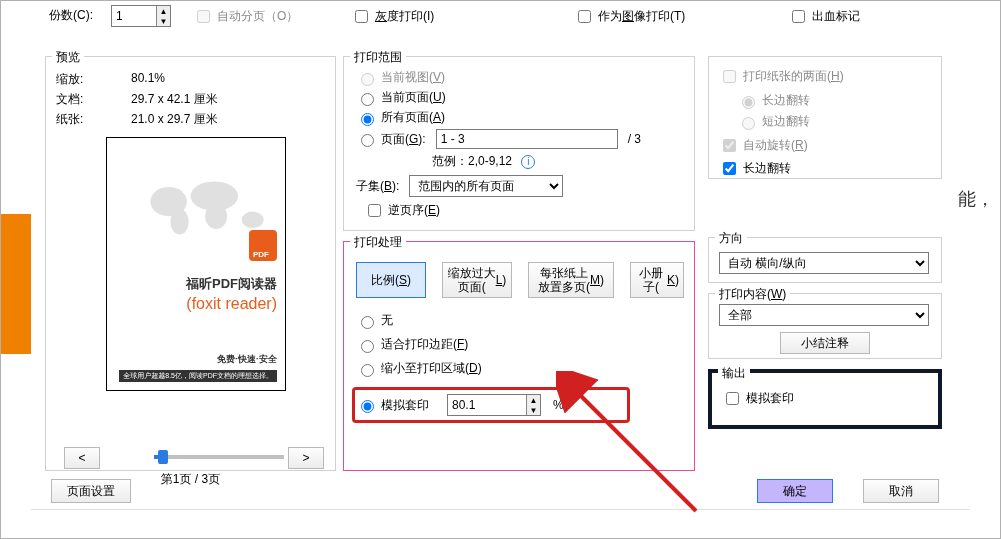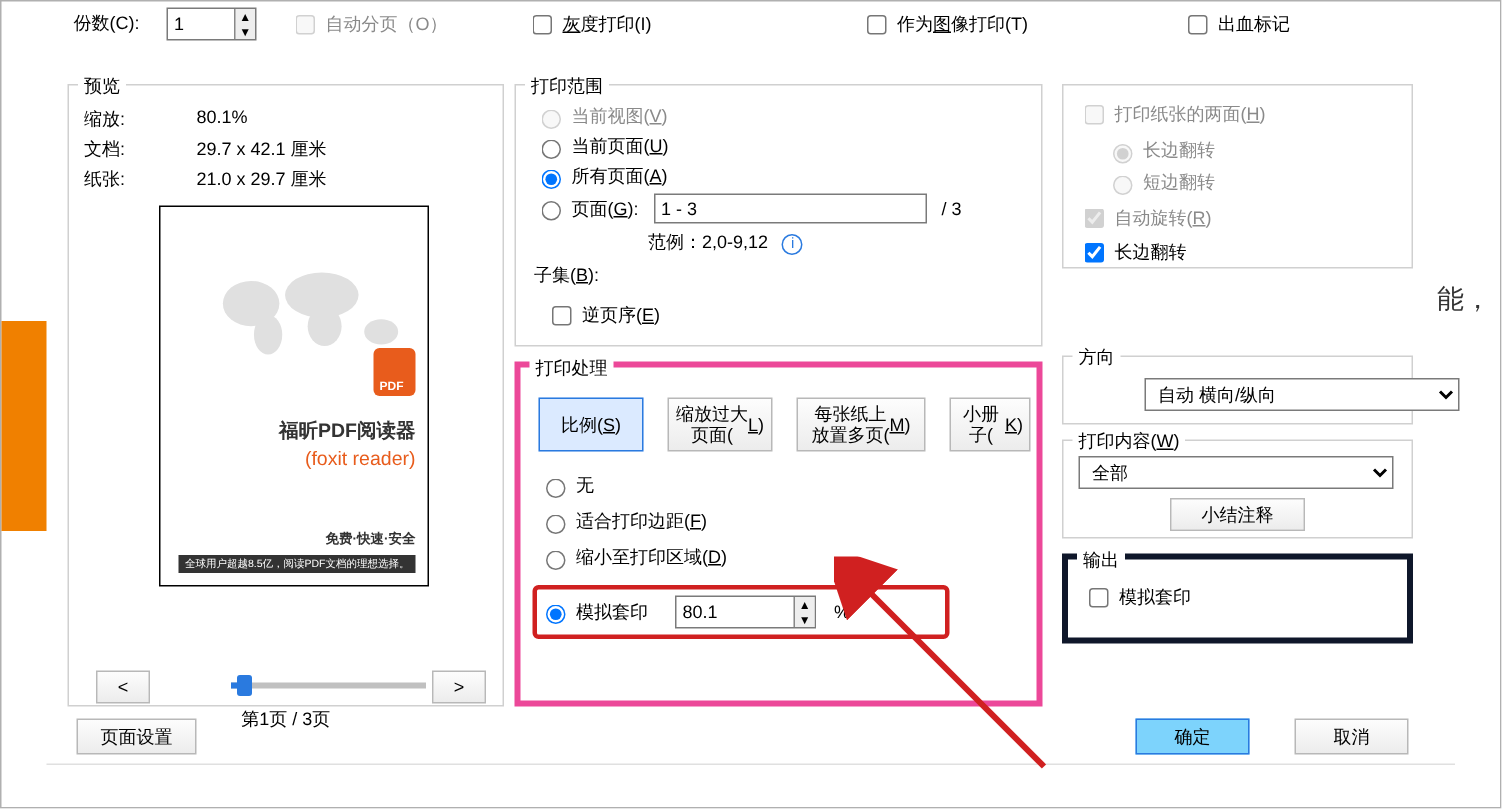--- a/index.html
+++ b/index.html
@@ -12,58 +12,58 @@
   .preview-fieldset { position:absolute; left:44px; top:55px; width:291px; height:415px; border:1px solid #d0d0d0; }
   .fieldset-title { position:absolute; left:6px; top:-8px; background:#fff; padding:0 4px; }
   .kv-row { position:absolute; left:10px; }
   .kv-col2 { position:absolute; left:85px; }
   .thumb { position:absolute; left:60px; top:80px; width:180px; height:254px; border:1px solid #000; background:#fff; }
   .thumb-inner { margin:8px; height:calc(100% - 16px); border:0; display:flex; flex-direction:column; align-items:flex-end; justify-content:flex-start; }
   .world { width:140px; height:70px; margin-top:30px; }
   .pdf-badge { width:28px; height:34px; background:#e85c1c; border-radius:4px; position:relative; margin-top:-10px;}
   .pdf-badge::before{content:"PDF"; color:#fff; font-size:8px; font-weight:bold; position:absolute; bottom:2px; left:4px;}
   .thumb-title { font-weight:bold; font-size:13px; margin-top:14px; color:#333;}
-  .thumb-sub { color:#e85c1c; font-size:13px; margin-top:2px;}
+  .thumb-sub { color:#e85c1c; font-size:16px; margin-top:2px;}
   .thumb-foot { font-size:9px; font-weight:bold; margin-top:40px; color:#333;}
   .thumb-foot2{ font-size:7px; margin-top:4px; color:#333; background:#333; color:#fff; padding:1px 4px;}
   .nav-btn { width:36px; height:22px; border:1px solid #b8b8b8; background:linear-gradient(#fdfdfd,#ececec); text-align:center; line-height:20px; cursor:pointer; user-select:none;}
   .slider-track{ position:absolute; left:108px; top:398px; width:130px; height:4px; background:#c0c0c0;}
   .slider-fill{ position:absolute; left:108px; top:398px; width:8px; height:4px; background:#2a7adf;}
   .slider-thumb{ position:absolute; left:112px; top:393px; width:10px; height:14px; background:#2a7adf; border-radius:2px;}
 
   .range-fieldset { position:absolute; left:342px; top:55px; width:352px; height:175px; border:1px solid #d0d0d0;}
   .radio-row { position:absolute; left:12px; display:flex; align-items:center; gap:4px;}
   input[type=radio].dis+span, .dis-text { color:#8a8a8a;}
   .page-input { width:182px; height:20px; border:1px solid #7a7a7a; padding:0 4px; margin-left:6px;}
   .select { height:22px; border:1px solid #7a7a7a; background:#fff; padding:0 18px 0 4px; appearance:auto;}
 
-  .handle-fieldset{ position:absolute; left:342px; top:240px; width:352px; height:230px; border:4px solid #ec4899;}
+  .handle-fieldset{ position:absolute; left:342px; top:240px; width:352px; height:230px; border:1px solid #ec4899;}
   .tab-btn{ height:36px; border:1px solid #b8b8b8; background:linear-gradient(#fdfdfd,#ececec); display:flex; align-items:center; justify-content:center; text-align:center; cursor:pointer; line-height:1.2; padding:0 4px;}
   .tab-btn.active{ border:1px solid #2a7adf; background:#dbeaff;}
   .tabs-row{ position:absolute; left:12px; top:20px; display:flex; gap:16px;}
   .highlight-box{ position:absolute; left:8px; top:145px; width:278px; height:36px; border:3px solid #d02020; border-radius:4px;}
   .num-input{ width:94px; height:22px; border:1px solid #7a7a7a; padding:0 16px 0 4px;}
   .spin-wrap{ position:relative; display:inline-block;}
   .spin-btns{ position:absolute; right:1px; top:1px; width:14px; height:20px; display:flex; flex-direction:column;}
   .spin-btns div{ flex:1; border-left:1px solid #888; font-size:8px; display:flex; align-items:center; justify-content:center; background:#eee; cursor:pointer;}
 
   .right-col{ position:absolute; left:707px; top:55px; width:234px;}
   .rfs1{ position:relative; height:123px; border:1px solid #d0d0d0; margin-bottom:10px;}
-  .rfs-dir{ position:relative; height:46px; border:1px solid #d0d0d0; margin-top:58px; margin-bottom:10px;padding-left:44px;}
+  .rfs-dir{ position:relative; height:46px; border:1px solid #d0d0d0; margin-top:58px; margin-bottom:10px;}
   .rfs-content{ position:relative; height:66px; border:1px solid #d0d0d0; margin-bottom:10px;}
   .rfs-out{ position:relative; height:60px; border:4px solid #0f172a;}
   .right-lbl{ position:absolute; left:6px; top:-8px; background:#fff; padding:0 4px;}
   .chk-row{ display:flex; align-items:center; gap:4px; margin-left:10px;}
   .indent{ margin-left:28px;}
   .disabled-text{ color:#8a8a8a;}
   .select-full{ width:210px; height:22px; border:1px solid #7a7a7a; background:#fff; appearance:auto; margin:14px 0 0 10px; padding:0 4px;}
   .link-btn{ width:90px; height:22px; border:1px solid #b8b8b8; background:linear-gradient(#fdfdfd,#ececec); margin:6px auto 0; display:flex; align-items:center; justify-content:center; cursor:pointer;}
 
   .page-setup-btn{ position:absolute; left:50px; top:478px; width:80px; height:24px; border:1px solid #b8b8b8; background:linear-gradient(#fdfdfd,#ececec); display:flex; align-items:center; justify-content:center; cursor:pointer;}
-  .ok-btn{ position:absolute; left:756px; top:478px; width:76px; height:24px; border:1px solid #2a7adf; background:#7dd3fc; display:flex; align-items:center; justify-content:center; cursor:pointer;}
+  .ok-btn{ position:absolute; left:756px; top:478px; width:76px; height:24px; border:1px solid #2a7adf; background:#c4b5fd; display:flex; align-items:center; justify-content:center; cursor:pointer;}
   .cancel-btn{ position:absolute; left:862px; top:478px; width:76px; height:24px; border:1px solid #b8b8b8; background:linear-gradient(#fdfdfd,#ececec); display:flex; align-items:center; justify-content:center; cursor:pointer;}
   .bottom-border{ position:absolute; left:30px; right:30px; top:508px; border-top:1px solid #e0e0e0;}
 
   .arrow-svg{ position:absolute; left:555px; top:370px; pointer-events:none;}
 
   .info-icon{ display:inline-block; width:14px; height:14px; border:1px solid #2a7adf; color:#2a7adf; border-radius:50%; font-size:10px; text-align:center; line-height:12px; margin-left:6px;}
   u{ text-decoration: underline;}
 </style>
 </head>
 <body>
@@ -154,20 +154,23 @@
       <span>页面(<u>G</u>):</span>
       <input class="page-input" value="1 - 3" style="">
       <span style="margin-left:6px;">/ 3</span>
     </label>
     <div style="position:absolute; left:88px; top:96px;">
       <span>范例：2,0-9,12</span>
       <span class="info-icon">i</span>
     </div>
     <div style="position:absolute; left:12px; top:118px; display:flex; align-items:center; gap:10px;justify-content:flex-end;">
       <span>子集(<u>B</u>):</span>
+      <select class="select" style="width:154px;">
+        <option>范围内的所有页面</option>
+      </select>
     </div>
     <label class="chk-row" style="position:absolute; left:10px; top:144px;">
       <input type="checkbox" style="">
       <span>逆页序(<u>E</u>)</span>
     </label>
   </div>
 
   <div class="handle-fieldset">
     <span class="fieldset-title">打印处理</span>
     <div class="tabs-row">

